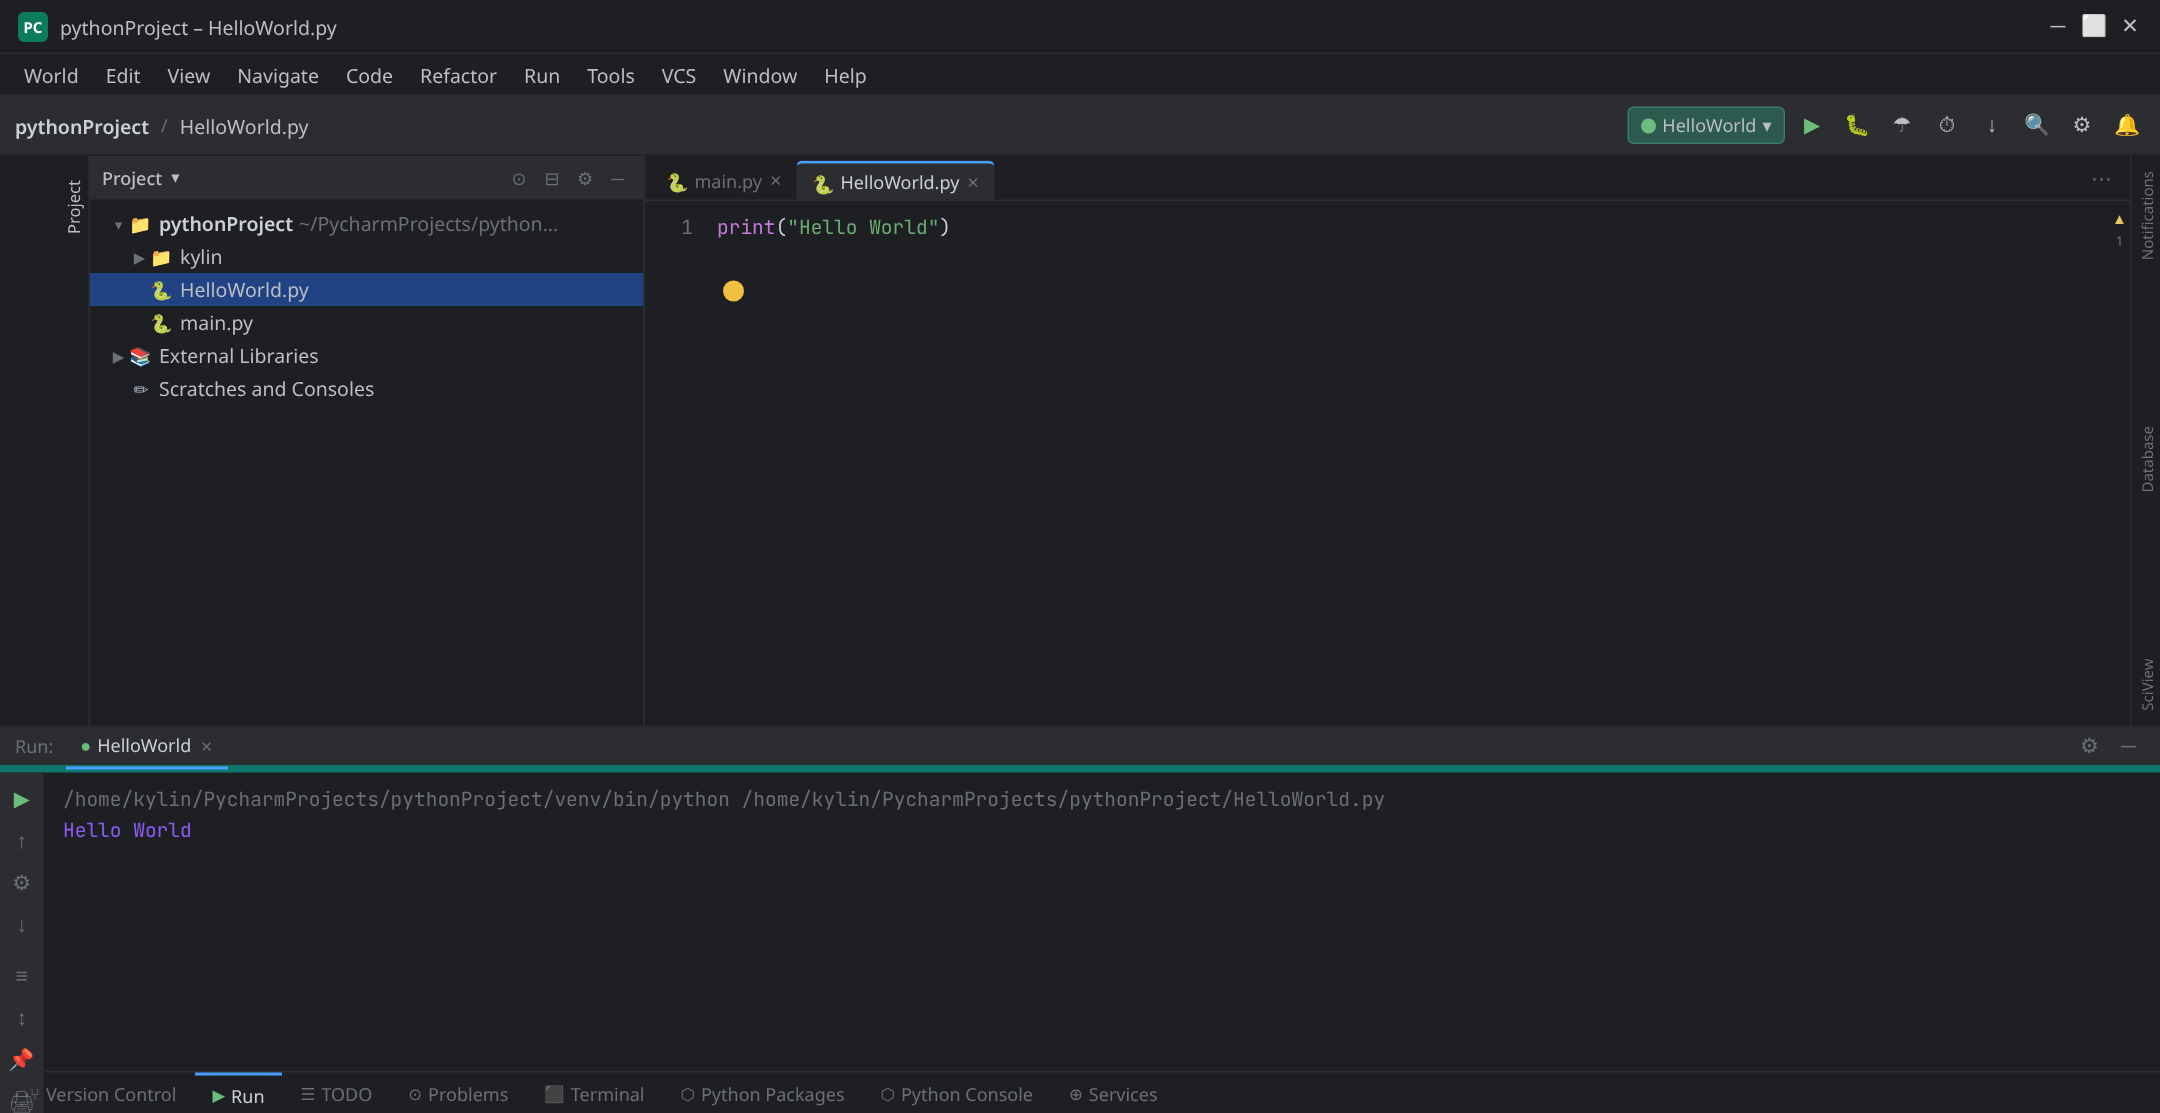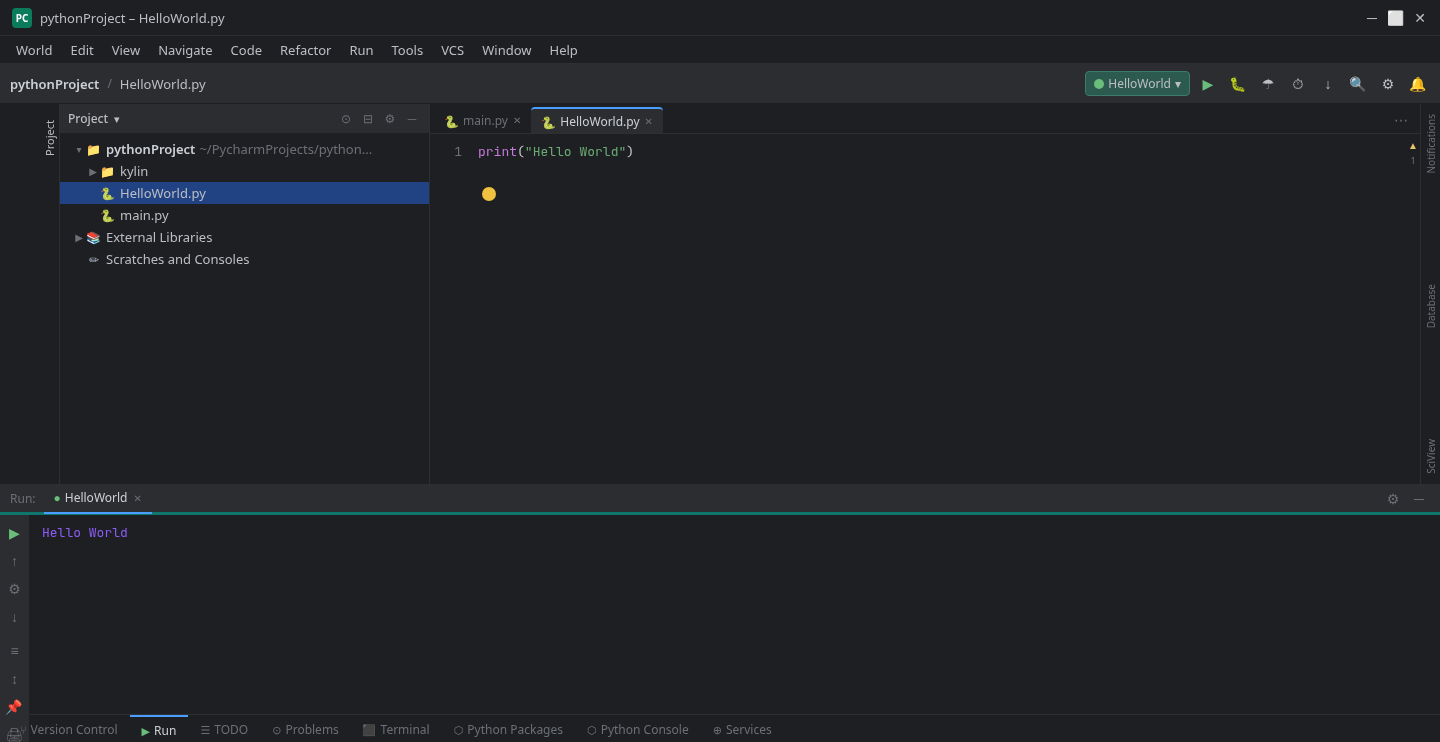--- a/index.html
+++ b/index.html
@@ -252,21 +252,21 @@
       flex-direction: column;
       border-top: 1px solid #2d2f33;
     }
     #run-panel-header {
       height: 30px;
       background: #2b2d30;
       display: flex;
       align-items: center;
       padding: 0 10px;
       gap: 8px;
-      border-bottom: 3px solid #0f766e;
+      border-bottom: 5px solid #0f766e;
     }
     .run-label { font-size: 12px; color: #6c6f76; }
     .run-tab {
       height: 30px;
       display: flex; align-items: center;
       padding: 0 10px;
       font-size: 12px;
       color: #bcbec4;
       cursor: pointer;
       gap: 4px;
@@ -510,20 +510,21 @@
       <div class="run-sidebar-btn">↓</div>
       <div style="flex:1;"></div>
       <div class="run-sidebar-btn">≡</div>
       <div class="run-sidebar-btn">↕</div>
       <div class="run-sidebar-btn">📌</div>
       <div class="run-sidebar-btn">🖨</div>
 
     </div>
 
     <div id="run-output">
+      <div class="run-cmd">/home/kylin/PycharmProjects/pythonProject/venv/bin/python /home/kylin/PycharmProjects/pythonProject/HelloWorld.py</div>
       <div class="run-success">Hello World</div>
       <div>&nbsp;</div>
     </div>
   </div>
 </div>
 
 <div id="bottom-tabs">
   <div class="btab">
     <span class="btab-icon">⑂</span>
     <span>Version Control</span>

